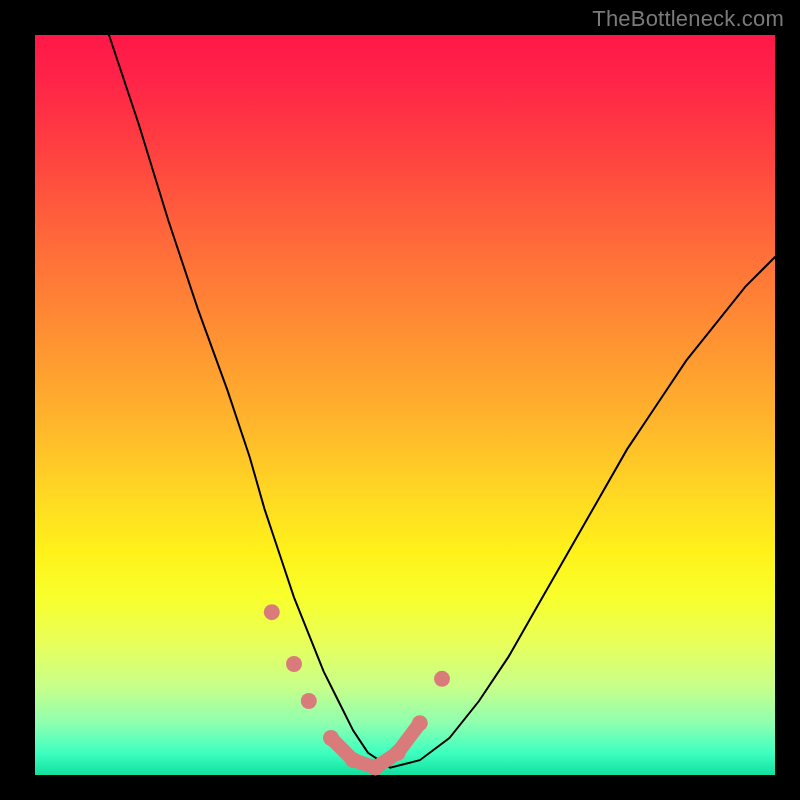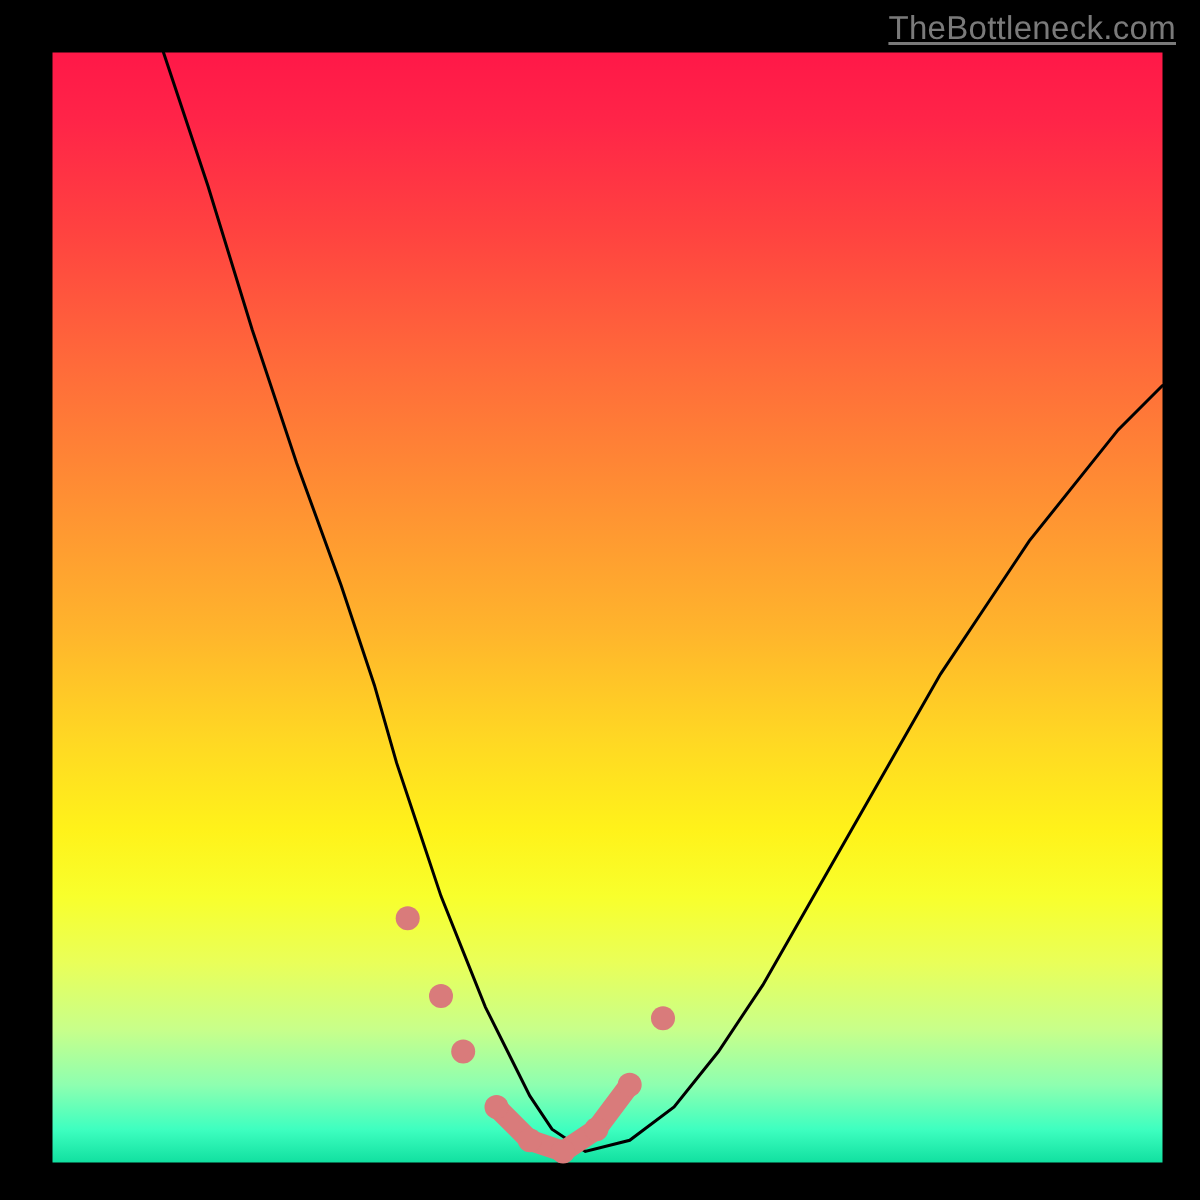--- a/index.html
+++ b/index.html
@@ -43,21 +43,20 @@
   }
   .watermark {
     position: absolute;
     top: 6px;
     right: 16px;
     color: #7a7a7a;
     font-size: 22px;
     font-weight: 500;
     letter-spacing: 0.2px;
     user-select: none;
-    text-decoration: underline;
   }
   svg.curve {
     position: absolute;
     left: 0;
     top: 0;
     width: 740px;
     height: 740px;
     overflow: visible;
   }
   .curve-path {

